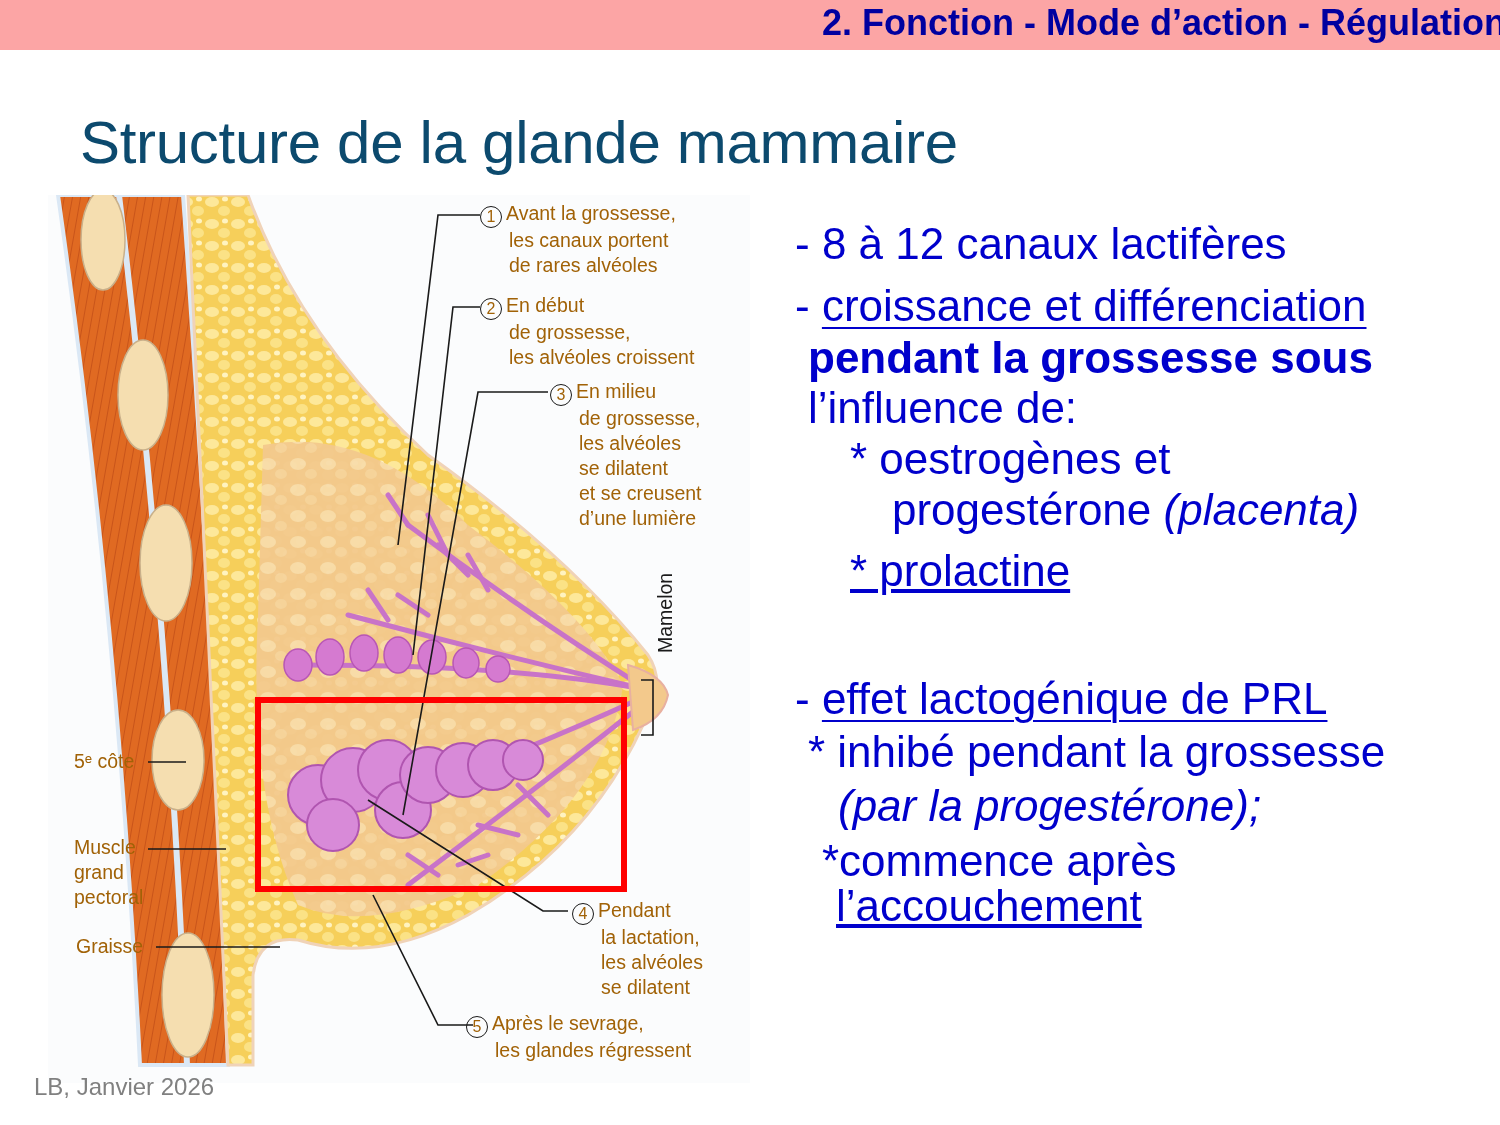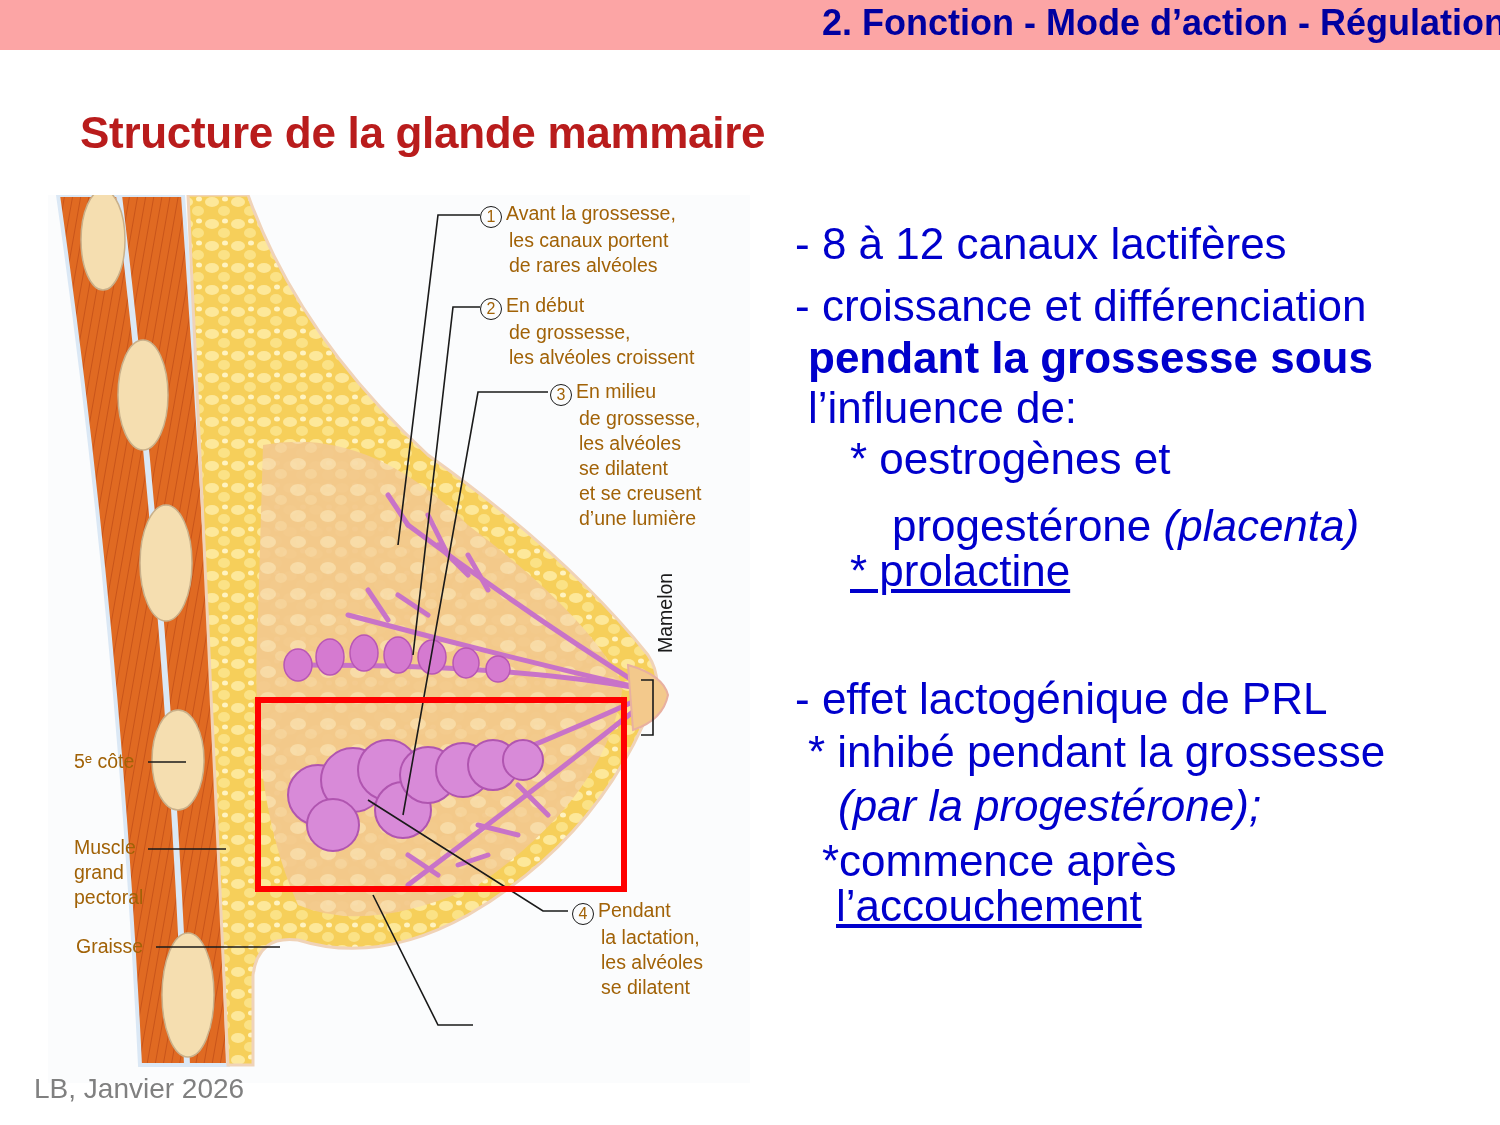--- a/index.html
+++ b/index.html
@@ -1,35 +1,35 @@
 <!DOCTYPE html>
 <html><head>
 <meta charset="utf-8">
 <style>
   html, body { margin:0; padding:0; }
   body { width:1500px; height:1125px; background:#ffffff; position:relative; overflow:hidden;
          font-family:"Liberation Sans", sans-serif; }
   .topbar { position:absolute; left:0; top:0; width:1500px; height:50px; background:#fca5a5;padding-left:16px; }
   .section-title { position:absolute; right:10px; top:2px; font-size:36px; font-weight:bold; color:#0000a0;
                    white-space:nowrap; }
-  .slide-title { position:absolute; left:80px; top:108px; font-size:44px; font-weight:bold; color:#b91c1c;
+  .slide-title { position:absolute; left:80px; top:108px; font-size:60px; font-weight:normal; color:#0c4a6e;
                  white-space:nowrap; letter-spacing:-0.3px; }
   .figure { position:absolute; left:48px; top:195px; width:702px; height:888px; background:#fbfcfd; }
   .figure svg { position:absolute; left:0; top:0; }
   .fig-label { position:absolute; font-size:19.5px; color:#a16207; line-height:25px; white-space:nowrap; }
   .circ { display:inline-block; width:20px; height:20px; border:1.6px solid #1a1a1a; border-radius:50%;
           text-align:center; line-height:20px; font-size:16px; margin-right:4px; vertical-align:-2px; }
   .indent { padding-left:29px; }
   .mamelon { position:absolute; left:606px; top:458px; font-size:19.5px; color:#1a1a1a; transform:rotate(-90deg);
              transform-origin:left top; white-space:nowrap; }
   .bullets { position:absolute; left:795px; top:218px; color:#0000cc; font-size:44px; line-height:52px; }
   .bullets div { white-space:nowrap; position:absolute; }
-  .u { text-decoration-thickness:2px; text-underline-offset:6px; }
+  .u { text-decoration:underline; text-decoration-thickness:2px; text-underline-offset:6px; }
   .it { font-style:italic; }
-  .footer { position:absolute; left:34px; top:1073px; font-size:28px; color:#808080; white-space:nowrap; }
+  .footer { position:absolute; left:34px; top:1073px; font-size:24px; color:#808080; white-space:nowrap; }
   .highlight-box { position:absolute; left:255px; top:697px; width:360px; height:183px; border:6px solid #ff0000;
                    box-sizing:content-box; }
 </style>
 </head>
 <body>
 
 <div class="topbar">
   <div class="section-title">2. Fonction - Mode d’action - Régulation</div>
 </div>
 
@@ -136,20 +136,24 @@
     <div class="indent">d’une lumière</div>
   </div>
 
   <div class="fig-label" style="left:524px; top:703px;">
     <div><span class="circ">4</span><span>Pendant</span></div>
     <div class="indent">la lactation,</div>
     <div class="indent">les alvéoles</div>
     <div class="indent">se dilatent</div>
   </div>
 
+  <div class="fig-label" style="left:418px; top:816px;">
+    <div><span class="circ">5</span><span>Après le sevrage,</span></div>
+    <div class="indent">les glandes régressent</div>
+  </div>
 
   <div class="mamelon">Mamelon</div>
 
   <div class="fig-label" style="left:26px; top:554px;">5ᵉ côte</div>
 
   <div class="fig-label" style="left:26px; top:640px;">
     <div>Muscle</div>
     <div>grand</div>
     <div>pectoral</div>
   </div>
@@ -159,21 +163,21 @@
 
 <div class="highlight-box"></div>
 
 <div class="bullets">
   <div style="left:0; top:0;">- 8 à 12 canaux lactifères</div>
 
   <div style="left:0; top:62px;"><span>- </span><span class="u">croissance et différenciation</span></div>
   <div style="left:13px; top:114px;font-weight:bold;">pendant la grossesse sous</div>
   <div style="left:13px; top:164px;">l’influence de:</div>
   <div style="left:55px; top:215px;">* oestrogènes et</div>
-  <div style="left:97px; top:266px;margin-top:16px;"><span>progestérone </span><span class="it">(placenta)</span></div>
+  <div style="left:97px; top:266px;"><span>progestérone </span><span class="it">(placenta)</span></div>
   <div style="left:55px; top:327px;text-decoration:underline;">*  prolactine</div>
 
   <div style="left:0; top:455px;"><span>- </span><span class="u">effet lactogénique de PRL</span></div>
   <div style="left:13px; top:508px;">* inhibé pendant la grossesse</div>
   <div style="left:43px; top:562px;" class="it">(par la progestérone);</div>
   <div style="left:27px; top:617px;">*commence après</div>
   <div style="left:41px; top:662px;text-decoration:underline;">l’accouchement</div>
 </div>
 
 <div class="footer">LB, Janvier 2026</div>

